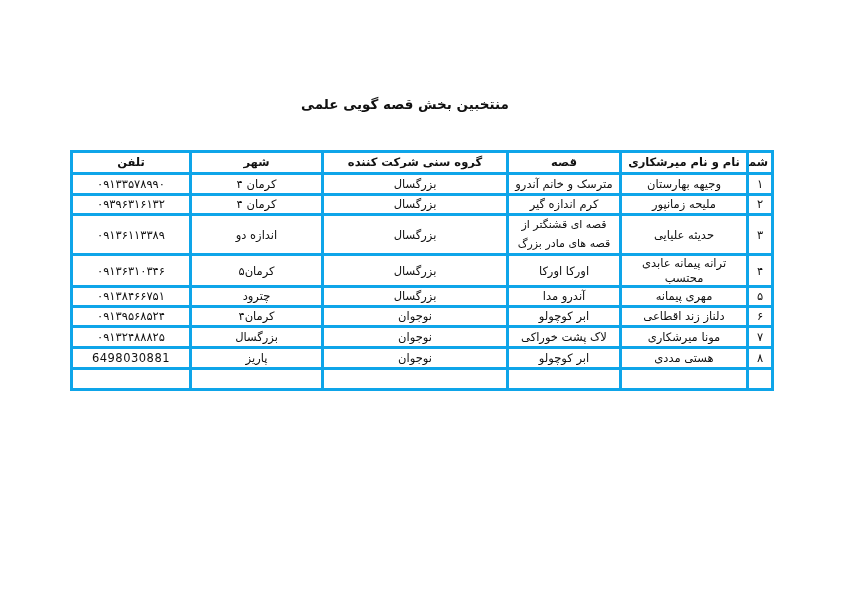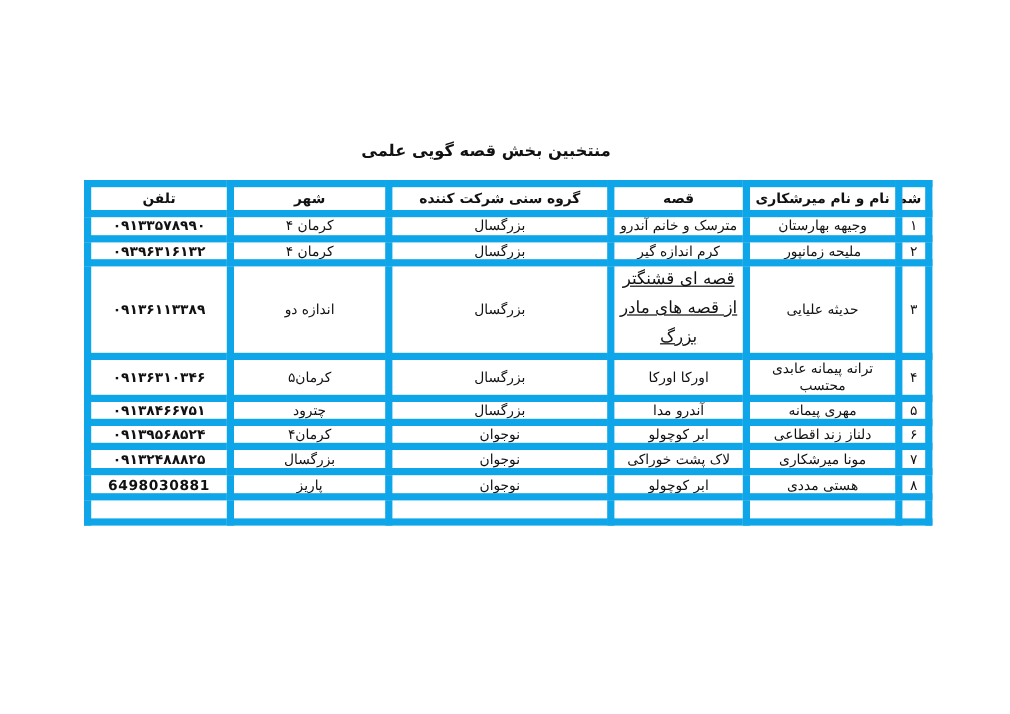--- a/index.html
+++ b/index.html
@@ -23,55 +23,54 @@
   .doc-title {
     position: absolute;
     top: 96px;
     left: 0;
     width: 810px;
     text-align: center;
     font-weight: bold;
     font-size: 13.5px;
     direction: rtl;
     letter-spacing: 0.2px;
-    margin-top: 22px;
   }
   table.results {
     position: absolute;
     top: 150px;
     left: 70px;
     width: 701px;
     border-collapse: collapse;
     direction: rtl;
     table-layout: fixed;
   }
   table.results th, table.results td {
-    border: 6px solid #0ea5e9;
+    border: 3px solid #0ea5e9;
     text-align: center;
     vertical-align: middle;
     padding: 0 3px;
     font-size: 11.5px;
     line-height: 1.25;
     overflow: hidden;
   }
   table.results { border: 2px solid #1a1a1a; }
   table.results th {
     font-weight: bold;
     font-size: 11.5px;
     height: 19px;
   }
   table.results tbody tr { height: 20px; }
   table.results tbody tr:nth-child(1) { height: 21px; }
   table.results tbody tr:nth-child(3) { height: 38px; }
-  table.results tbody tr:nth-child(3) td:nth-child(3) { font-size: 14px; line-height: 1.7; text-decoration: underline; }
+  table.results tbody tr:nth-child(3) td:nth-child(3) { font-size: 11px; line-height: 1.7; }
   table.results tbody tr:nth-child(7),
   table.results tbody tr:nth-child(8),
   table.results tbody tr:nth-child(9) { height: 21px; }
   
-  table.results td[data-name="cell-phone"] { letter-spacing: 0.5px; font-weight: bold; }
+  table.results td[data-name="cell-phone"] { letter-spacing: 0.5px; }
 </style>
 </head>
 <body>
 
 <div class="page" data-name="document-page">
 
   <div class="doc-title" data-name="page-title">منتخبین بخش  قصه گویی علمی</div>
 
   <table class="results" data-name="results-table" dir="rtl">
     <colgroup>

